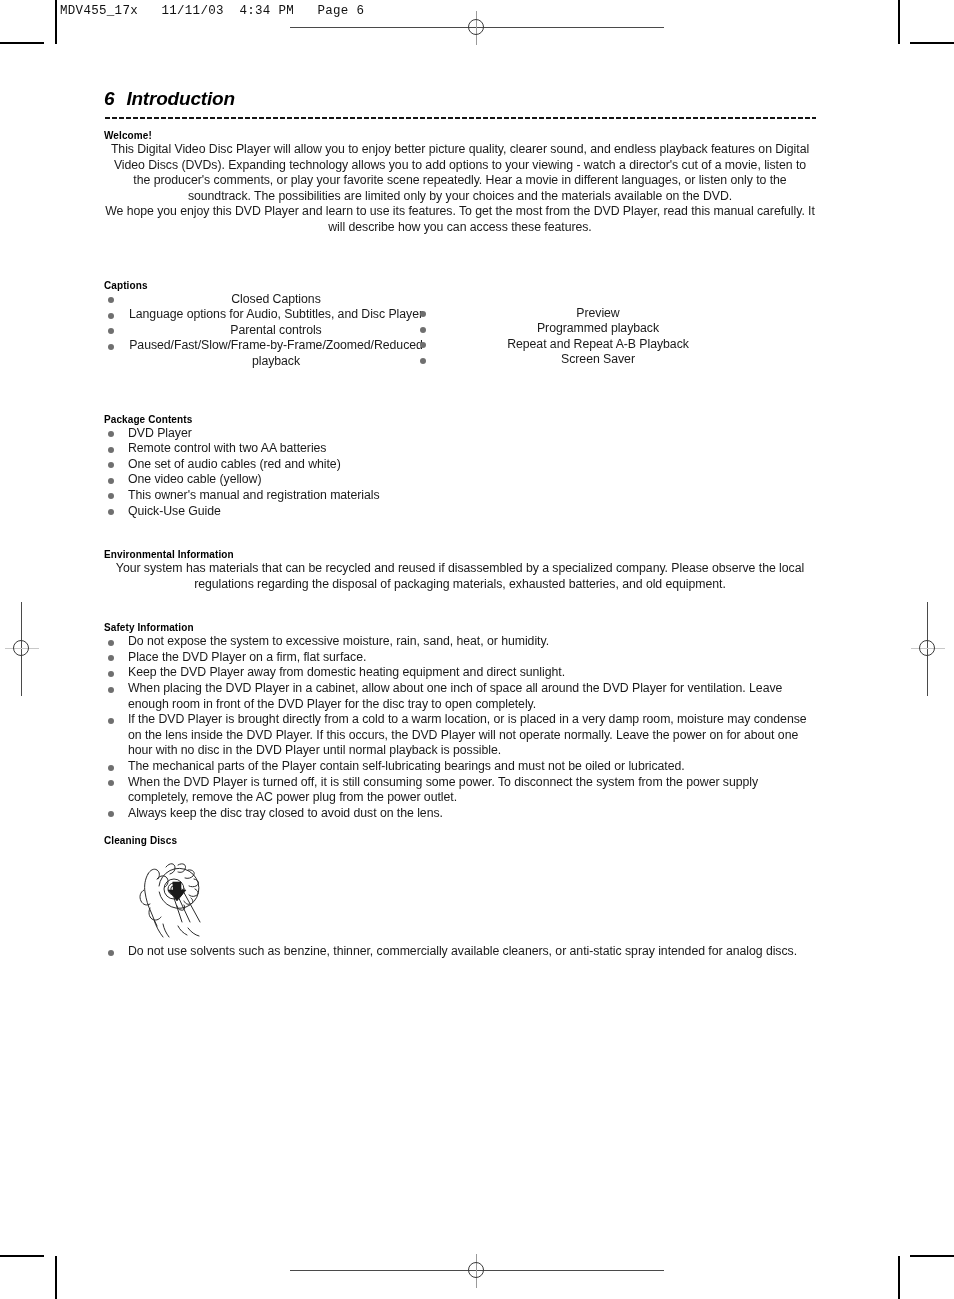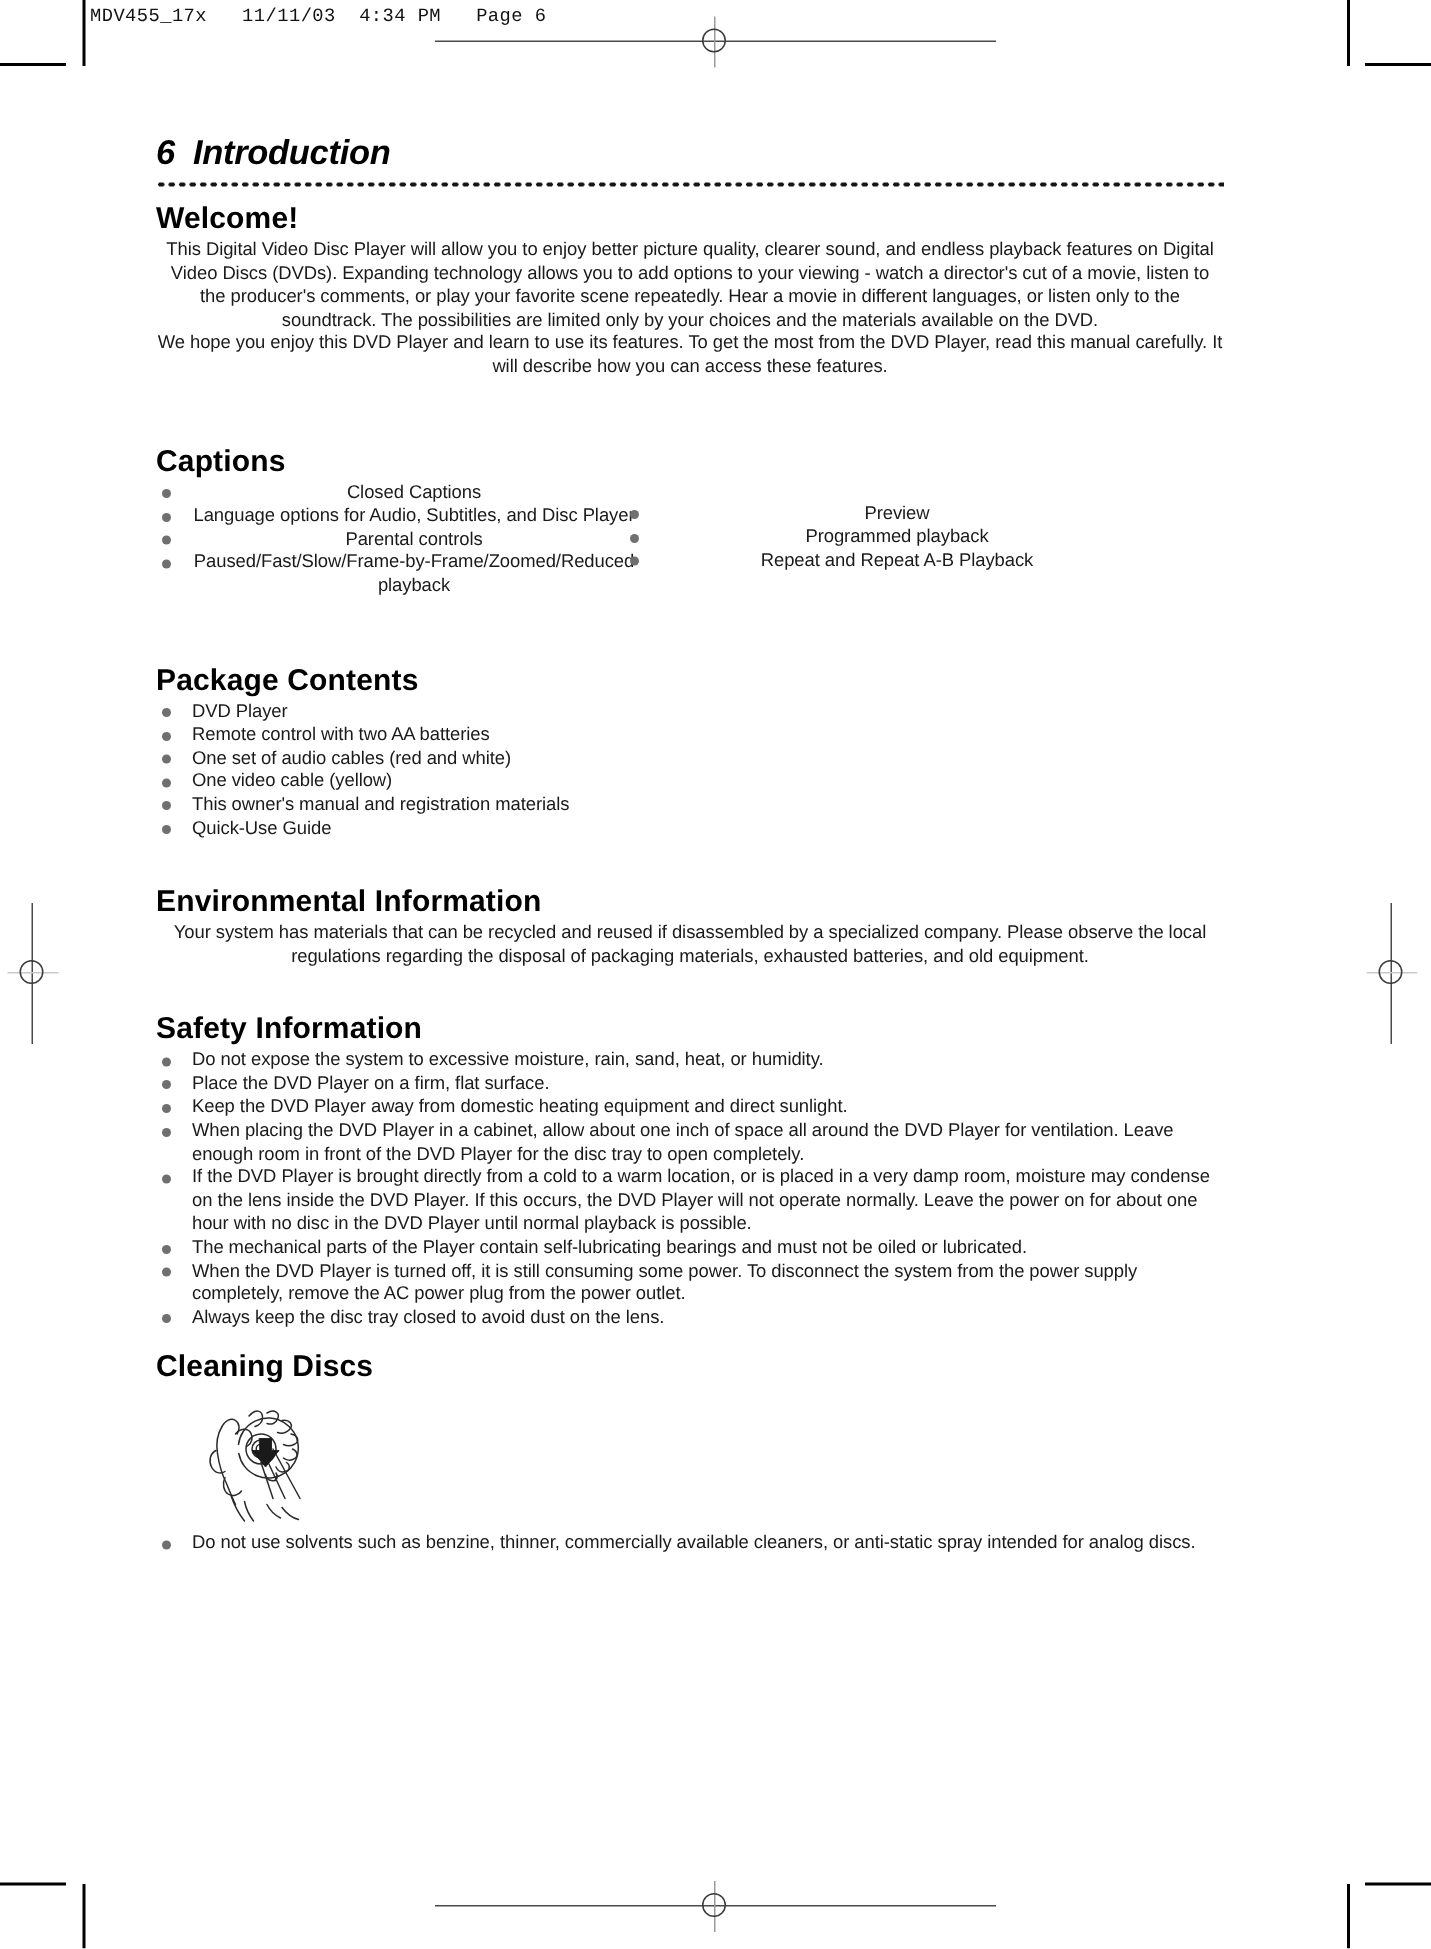--- a/index.html
+++ b/index.html
@@ -79,42 +79,42 @@
 
   
   .content {
     position: absolute;
     left: 104px;
     top: 88px;
     width: 712px;
   }
 
   .chapter-title {
-    font-size: 23px;
+    font-size: 19px;
     font-weight: bold;
     font-style: italic;
     letter-spacing: -0.2px;
     margin: 0 0 6px 0;
     color: #000;
   }
   .chapter-title .num {
     margin-right: 12px;
   }
 
   .dotted-rule {
     height: 4px;
     margin: 4px 0 10px 0;
     background-image: radial-gradient(#141414 45%, rgba(0,0,0,0) 46%);
     background-size: 7px 4px;
     background-repeat: repeat-x;
     background-position: 0 0;
   }
 
   h2.sec {
-    font-size: 20px;
+    font-size: 10px;
     font-weight: bold;
     margin: 0 0 1px 0;
     letter-spacing: 0.1px;
     color: #000;
   }
 
   p.body {
     font-size: 12.3px;
     line-height: 15.6px;
     margin: 0;
@@ -231,20 +231,21 @@
     <ul class="bullets col-left">
       <li>Closed Captions</li>
       <li>Language options for Audio, Subtitles, and Disc Player</li>
       <li>Parental controls</li>
       <li>Paused/Fast/Slow/Frame-by-Frame/Zoomed/Reduced playback</li>
     </ul>
     <ul class="bullets col-right">
       <li>Preview</li>
       <li>Programmed playback</li>
       <li>Repeat and Repeat A-B Playback</li>
+      <li>Screen Saver</li>
     </ul>
   </div>
 
   <div class="gap-lg"></div>
 
   <h2 class="sec">Package Contents</h2>
   <ul class="bullets">
     <li>DVD Player</li>
     <li>Remote control with two AA batteries</li>
     <li>One set of audio cables (red and white)</li>

